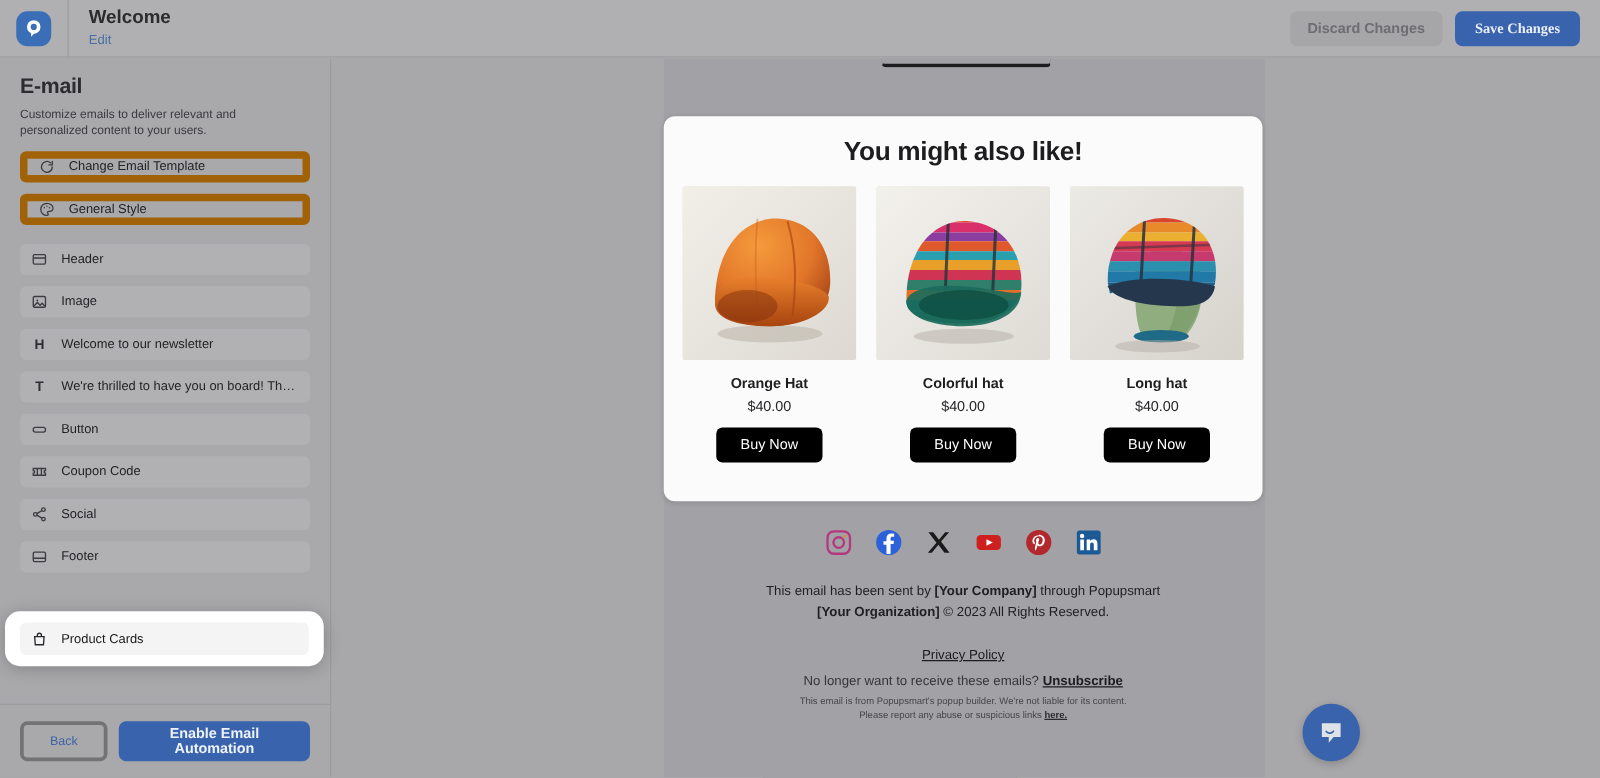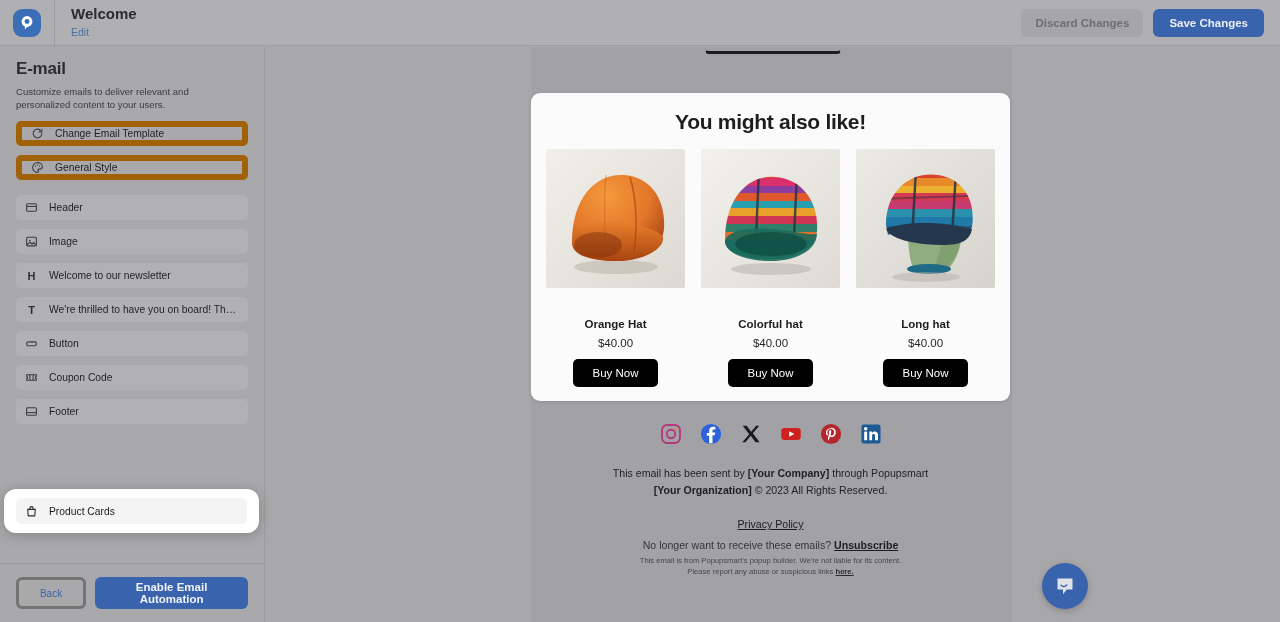--- a/index.html
+++ b/index.html
@@ -39,21 +39,21 @@
     margin-left: auto; display: flex; align-items: center; gap: 10px; padding-right: 16px;
   }
   .btn-discard {
     height: 28px; padding: 0 14px; border-radius: 6px; border: none;
     background: #a6a6a9; color: #6d6d72; font-size: 11.5px; font-weight: bold;
     font-family: inherit; cursor: pointer;
   }
   .btn-save {
     height: 28px; padding: 0 16px; border-radius: 6px; border: none;
     background: #3a63ad; color: #e9eef7; font-size: 11.5px; font-weight: bold;
-    font-family: Liberation Sans, sans-serif; cursor: pointer;
+    font-family: Liberation Serif, serif; cursor: pointer;
   }
 
   
   .sidebar {
     position: absolute; top: 47px; left: 0; width: 265px; height: 575px;
     background: #a9a9ac;
     border-right: 1px solid #9c9c9f;
   }
   .sb-head { padding: 12px 16px 0 16px; }
   .sb-title { font-size: 17px; font-weight: bold; color: #2c2c30; letter-spacing: -0.2px; }
@@ -137,21 +137,21 @@
     padding-top: 17px; letter-spacing: -0.3px;
   }
   .products { display: flex; justify-content: center; gap: 16px; padding: 15px 17px 0 17px; }
   .product { width: 139px; display: flex; flex-direction: column; align-items: center; }
   .p-img {
     width: 139px; height: 139px; border-radius: 2px; overflow: hidden;
     background: #eceae7; display: block;
   }
   .p-img svg { display: block; width: 139px; height: 139px; }
   .p-name {
-    font-size: 11.5px; font-weight: bold; color: #1e1e21; margin-top: 30px; text-align: center;
+    font-size: 11.5px; font-weight: bold; color: #1e1e21; margin-top: 13px; text-align: center;
   }
   .p-price { font-size: 11.5px; color: #26262a; margin-top: 7px; }
   .p-buy {
     margin-top: 10px; height: 28px; padding: 0 19px; border-radius: 5px; border: none;
     background: #000000; color: #ffffff; font-size: 11.5px; font-family: inherit; cursor: pointer;
   }
 
   
   .social {
     position: absolute; left: 0; top: 376px; width: 479px;
@@ -283,20 +283,32 @@
         <span class="sb-ico">
           <svg width="13" height="13" viewBox="0 0 24 24" fill="none" stroke="currentColor" stroke-width="2">
             <path d="M3 7h18v3a2 2 0 0 0 0 4v3H3v-3a2 2 0 0 0 0-4V7z"></path>
               <path d="M9 7v10"></path>
               <path d="M15 7v10"></path>
           </svg>
         </span>
         <span class="sb-label">Coupon Code</span>
       </div>
 
+      <div class="sb-item">
+        <span class="sb-ico">
+          <svg width="13" height="13" viewBox="0 0 24 24" fill="none" stroke="currentColor" stroke-width="2">
+            <circle cx="18" cy="5" r="2.6"></circle>
+              <circle cx="6" cy="12" r="2.6"></circle>
+              <circle cx="18" cy="19" r="2.6"></circle>
+            <path d="M8.3 10.8l7.4-4.3"></path>
+              <path d="M8.3 13.2l7.4 4.3"></path>
+          </svg>
+        </span>
+        <span class="sb-label">Social</span>
+      </div>
 
       <div class="sb-item">
         <span class="sb-ico">
           <svg width="13" height="13" viewBox="0 0 24 24" fill="none" stroke="currentColor" stroke-width="2">
             <rect x="3" y="5" width="18" height="14" rx="2"></rect>
               <path d="M3 14h18"></path>
           </svg>
         </span>
         <span class="sb-label">Footer</span>
       </div>

